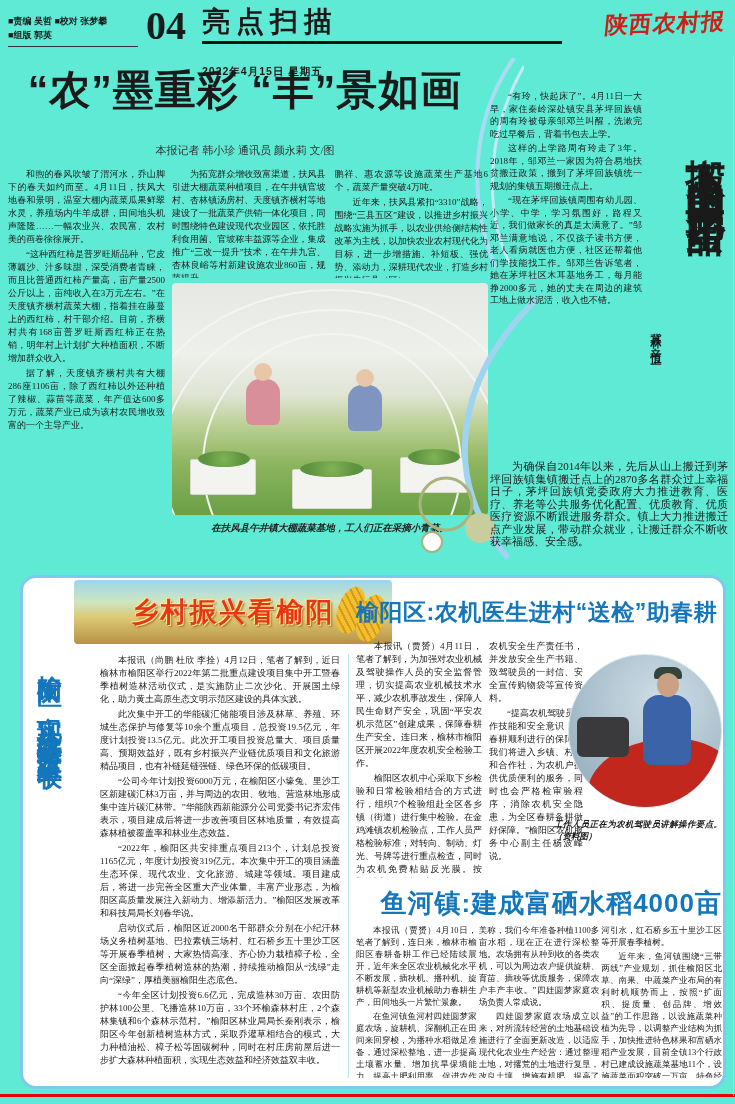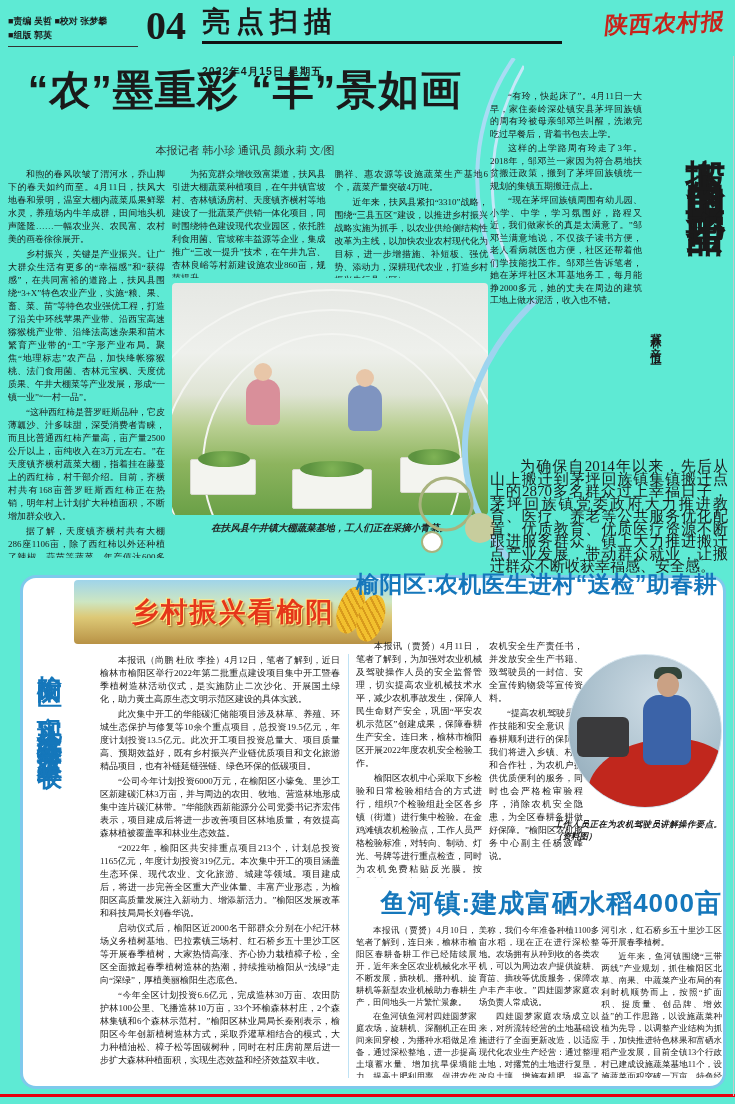--- a/index.html
+++ b/index.html
@@ -34,36 +34,36 @@
   .figure1{position:absolute;width:34px;height:46px;border-radius:14px 14px 6px 6px;background:#d98f9a;}
   .figure2{position:absolute;width:34px;height:46px;border-radius:14px 14px 6px 6px;background:#7f94c0;}
   .head-sk{position:absolute;width:18px;height:18px;border-radius:50%;background:#e8c6a8;}
   .lead-caption{margin-top:7px;text-align:center;font-size:9.5px;font-style:italic;font-weight:bold;color:#222;}
 
   
   .moveout{left:490px;top:56px;width:238px;height:502px;}
   .mo-text{position:absolute;left:0;top:10px;width:152px;height:390px;overflow:hidden;font-size:9px;line-height:12.5px;margin-top:24px;}
   .mo-authors{position:absolute;left:158px;top:268px;writing-mode:vertical-rl;font-size:11px;font-weight:bold;letter-spacing:4px;}
   .mo-headline{position:absolute;right:0;top:72px;writing-mode:vertical-rl;font-size:40px;font-weight:900;letter-spacing:7px;line-height:1.1;}
-  .mo-tail{position:absolute;left:0;top:404px;width:238px;font-size:15px;line-height:12.5px;}
+  .mo-tail{position:absolute;left:0;top:404px;width:238px;font-size:11px;line-height:12.5px;}
 
   
   .deco-svg{pointer-events:none;}
 
   
   .bottom-box{left:20px;top:575px;width:700px;height:508px;border:3px solid #7ec9ec;border-radius:16px;background:#fff;}
   .banner{left:26px;top:580px;width:318px;height:64px;border-radius:4px;overflow:hidden;
           background:linear-gradient(180deg,#9fd4ea 0%,#cde6c2 34%,#ddc977 58%,#b89245 100%);margin-left:48px;}
   .banner-title{position:absolute;left:0;top:14px;width:100%;text-align:center;font-size:27px;font-weight:900;color:#e5361a;
           text-shadow:1px 1px 0 #ffe98a,-1px -1px 0 #ffe98a,2px 2px 2px rgba(120,60,0,.55);letter-spacing:2px;}
   .corn{position:absolute;width:26px;height:48px;border-radius:50% 50% 46% 46%;background:repeating-linear-gradient(45deg,#f2c02e 0 4px,#d89a1c 4px 6px);transform:rotate(18deg);}
   .eco-head{left:34px;top:656px;height:426px;writing-mode:vertical-rl;font-size:25px;font-weight:900;color:#1577bb;letter-spacing:4px;}
   .eco-text{left:100px;top:654px;width:240px;height:426px;overflow:hidden;font-size:9px;line-height:13px;}
   .divider-v{left:348px;top:654px;width:1px;height:424px;background:#bfe2f4;}
-  .machine-head{left:356px;top:569px;width:366px;font-size:23px;font-weight:900;color:#1577bb;letter-spacing:.5px;white-space:nowrap;}
+  .machine-head{left:356px;top:597px;width:366px;font-size:23px;font-weight:900;color:#1577bb;letter-spacing:.5px;white-space:nowrap;}
   .machine-body{left:356px;top:640px;width:366px;height:238px;}
   .m-col1{position:absolute;left:0;top:0;width:126px;height:238px;overflow:hidden;font-size:9px;line-height:13px;}
   .m-col2{position:absolute;left:133px;top:0;width:94px;height:238px;overflow:hidden;font-size:9px;line-height:13px;}
   .m-photo{position:absolute;right:0;top:14px;width:152px;height:152px;border-radius:50%;overflow:hidden;
            background:radial-gradient(circle at 60% 30%,#cfdde6 0%,#a9bfcc 55%,#8ba4b4 100%);border:1px solid #d7e6ef;}
   .tr-fender{position:absolute;left:18px;bottom:-28px;width:150px;height:96px;background:#c1271d;border-radius:50% 50% 0 0;transform:rotate(-8deg);}
   .tr-engine{position:absolute;left:8px;top:62px;width:52px;height:40px;background:#3a3a3c;border-radius:6px;}
   .tr-driver{position:absolute;left:74px;top:40px;width:48px;height:70px;background:#3b63a8;border-radius:16px 16px 8px 8px;}
   .tr-head{position:absolute;left:88px;top:18px;width:22px;height:24px;background:#caa184;border-radius:50%;}
   .tr-cap{position:absolute;left:85px;top:12px;width:28px;height:12px;background:#33453a;border-radius:8px 8px 2px 2px;}
@@ -93,21 +93,20 @@
   <svg class="abs deco-svg" style="left:452px;top:58px;" width="72" height="210" viewBox="0 0 72 210">
     <path d="M62,0 C20,60 14,140 44,210" stroke="#a9dcf4" stroke-width="4" fill="none"></path>
     <path d="M72,8 C36,70 30,150 58,206" stroke="#c6e8f8" stroke-width="3" fill="none"></path>
   </svg>
 
   <div class="abs lead-headline sans">“农”墨重彩 “丰”景如画</div>
   <div class="abs lead-byline">本报记者 韩小珍  通讯员 颜永莉  文/图</div>
 
   <div class="abs lead-col1 bodytext">
     <p>和煦的春风吹皱了渭河水，乔山脚下的春天如约而至。4月11日，扶风大地春和景明，温室大棚内蔬菜瓜果鲜翠水灵，养殖场内牛羊成群，田间地头机声隆隆……一幅农业兴、农民富、农村美的画卷徐徐展开。</p>
-    <p>乡村振兴，关键是产业振兴。让广大群众生活有更多的“幸福感”和“获得感”，在共同富裕的道路上，扶风县围绕“3+X”特色农业产业，实施“粮、果、畜、菜、苗”等特色农业强优工程，打造了沿关中环线苹果产业带、沿西宝高速猕猴桃产业带、沿绛法高速杂果和苗木繁育产业带的“工”字形产业布局。聚焦“地理标志”农产品，加快绛帐猕猴桃、法门食用菌、杏林元宝枫、天度优质果、午井大棚菜等产业发展，形成“一镇一业”“一村一品”。</p>
     <p>“这种西红柿是普罗旺斯品种，它皮薄瓤沙、汁多味甜，深受消费者青睐，而且比普通西红柿产量高，亩产量2500公斤以上，亩纯收入在3万元左右。”在天度镇齐横村蔬菜大棚，指着挂在藤蔓上的西红柿，村干部介绍。目前，齐横村共有168亩普罗旺斯西红柿正在热销，明年村上计划扩大种植面积，不断增加群众收入。</p>
     <p>据了解，天度镇齐横村共有大棚286座1106亩，除了西红柿以外还种植了辣椒、蒜苗等蔬菜，年产值达600多万元，蔬菜产业已成为该村农民增收致富的一个主导产业。</p>
   </div>
 
   <div class="abs lead-mid">
     <div class="mid-cols bodytext">
       <div>
         <p>为拓宽群众增收致富渠道，扶风县引进大棚蔬菜种植项目，在午井镇官坡村、杏林镇汤房村、天度镇齐横村等地建设了一批蔬菜产供销一体化项目，同时围绕特色建设现代农业园区，依托胜利食用菌、官坡秾丰益源等企业，集成推广“三改一提升”技术，在午井九宫、杏林良峪等村新建设施农业860亩，规范提升</p>
       </div>
       <div>

